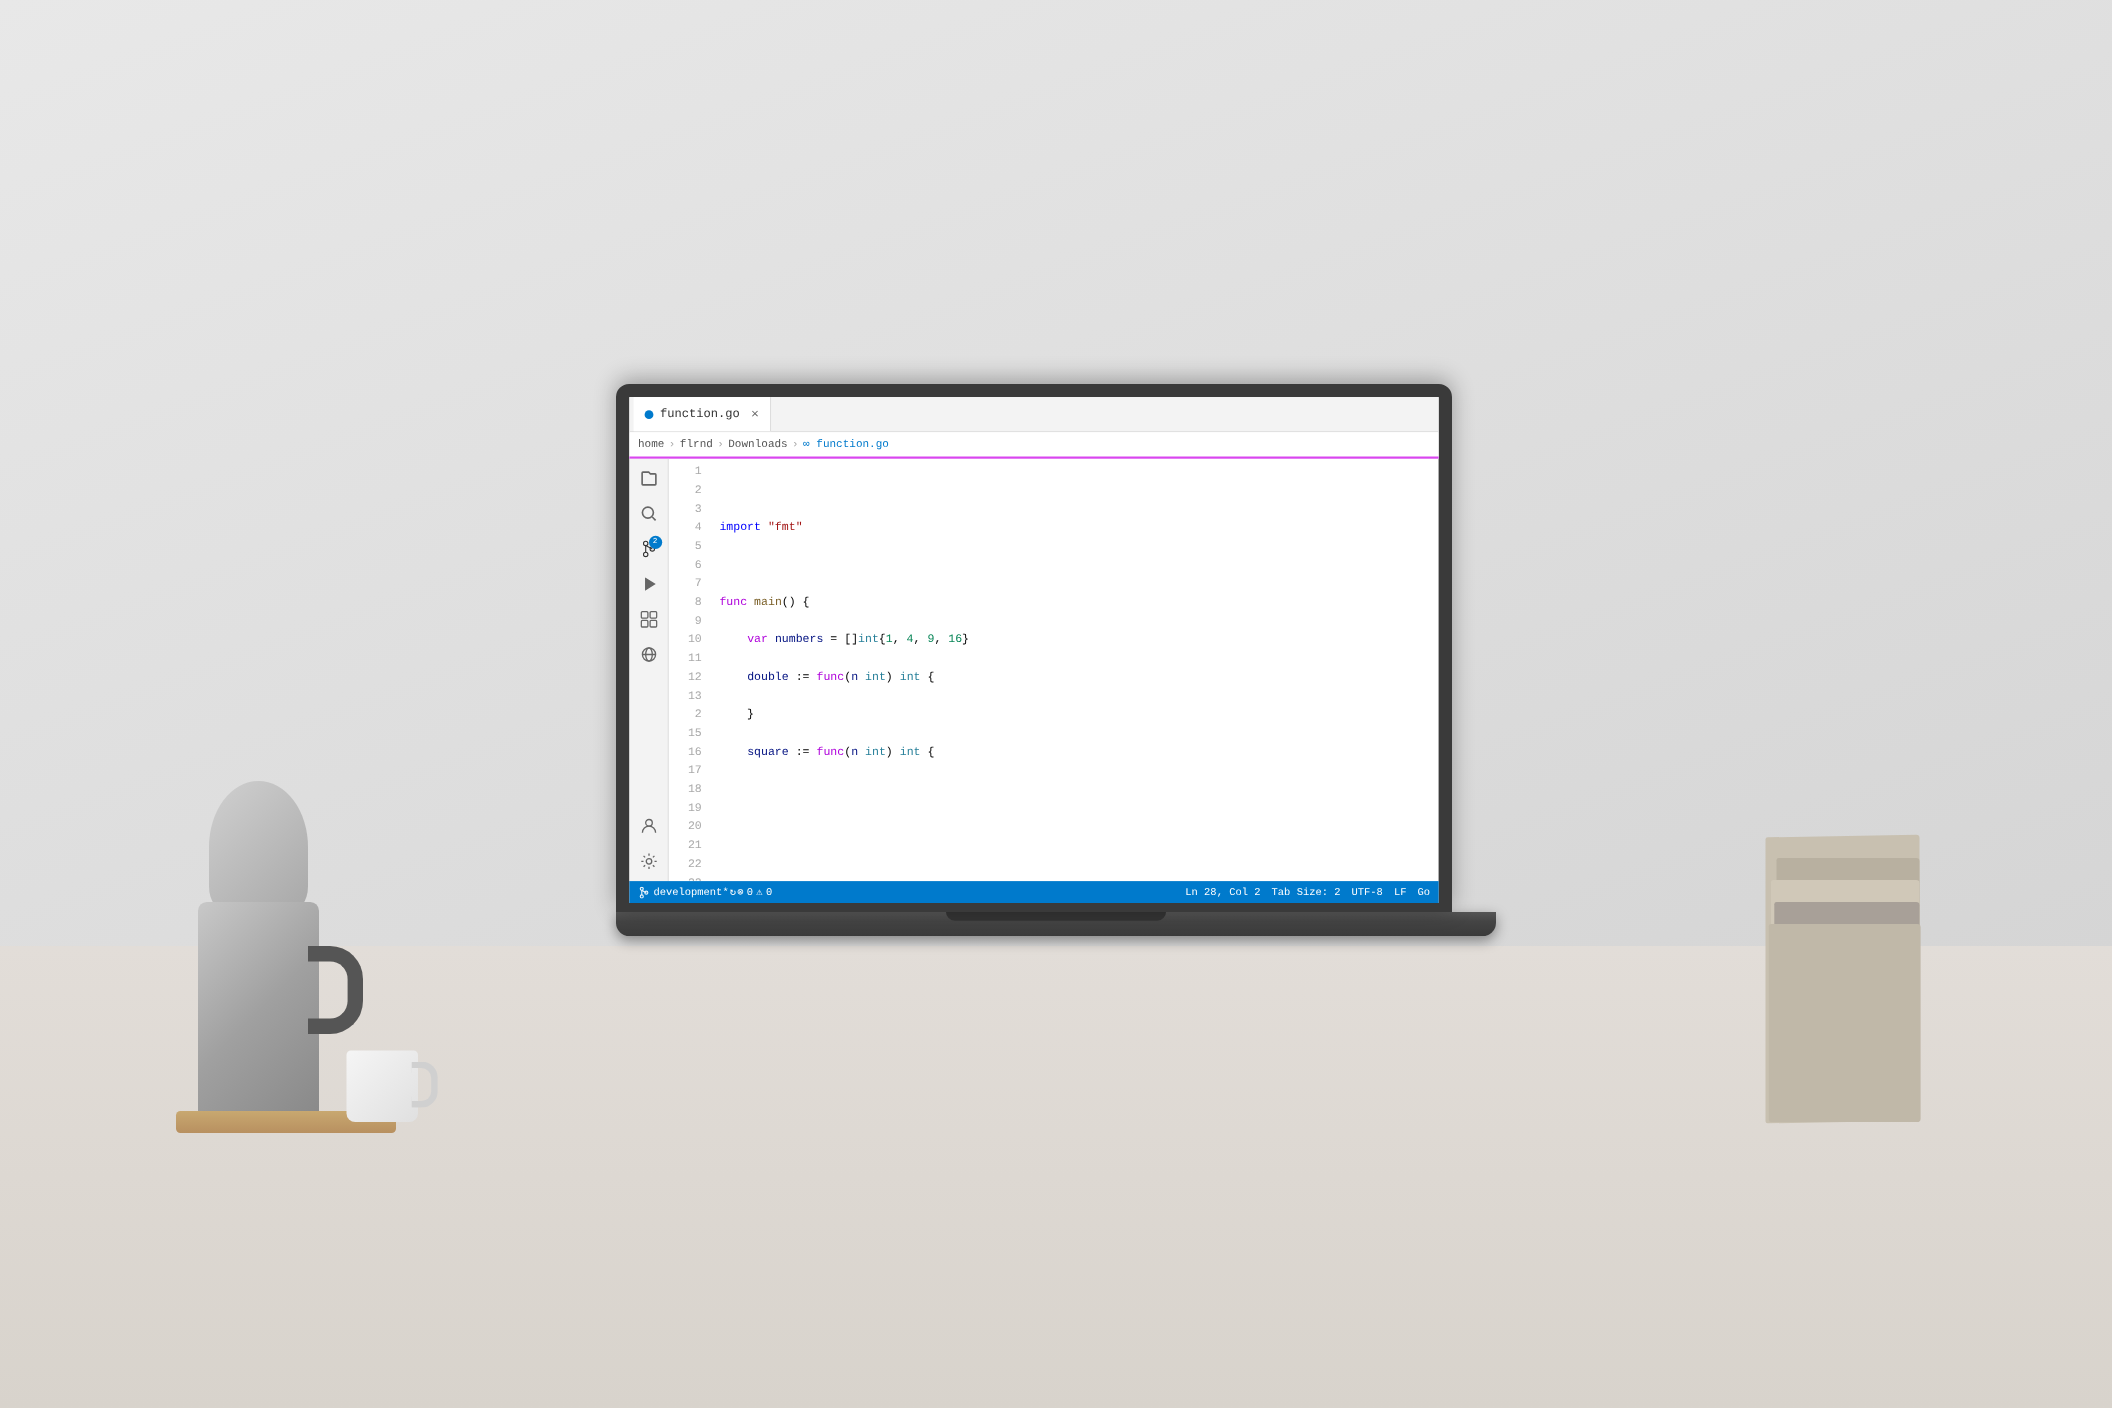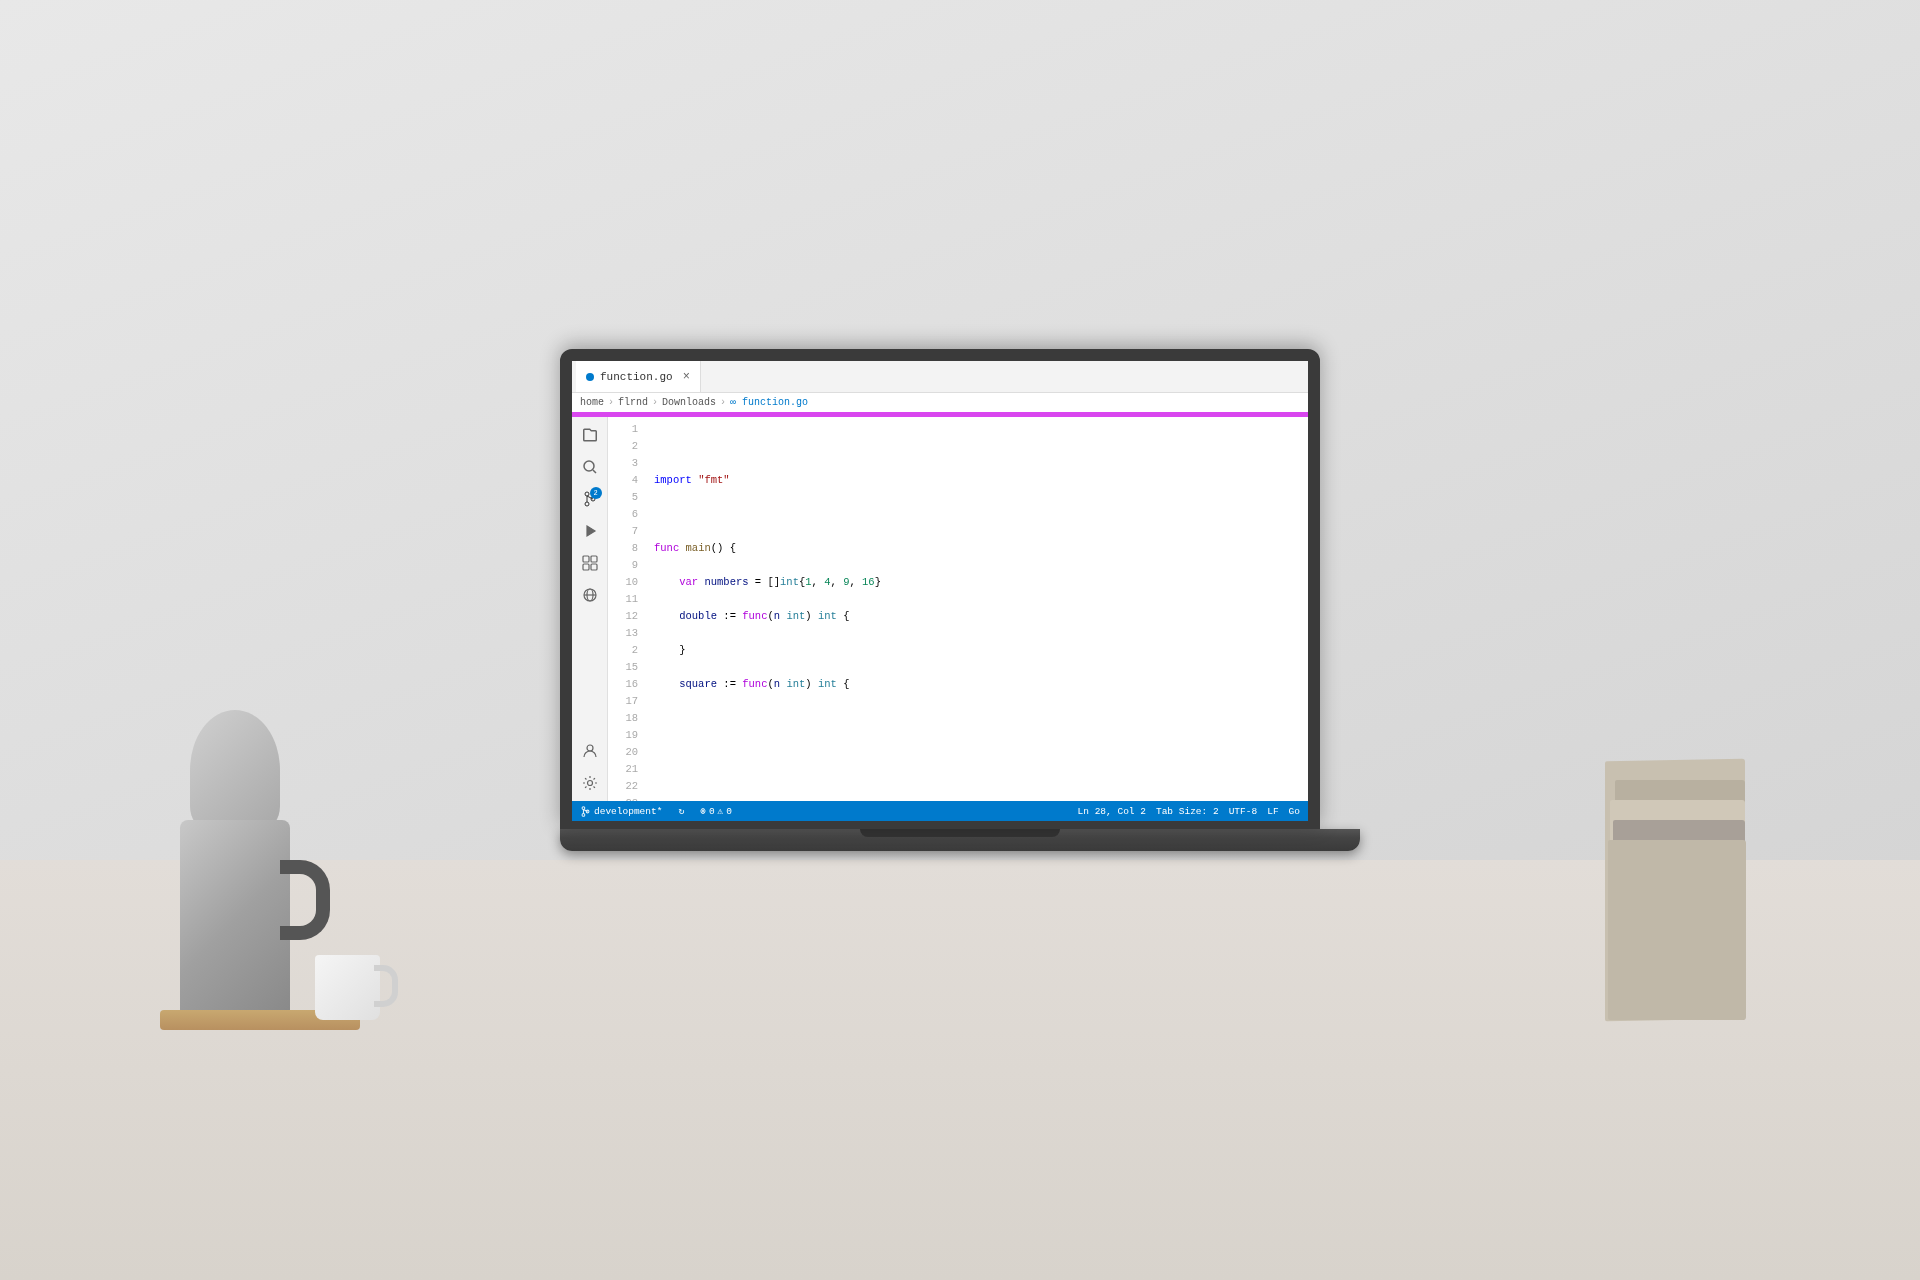--- a/index.html
+++ b/index.html
@@ -194,21 +194,21 @@
 
     
     .breadcrumb {
       height: 24px;
       background: #ffffff;
       display: flex;
       align-items: center;
       padding: 0 8px;
       font-size: 10px;
       color: #555;
-      border-bottom: 5px solid #d946ef;
+      border-bottom: 2px solid #d946ef;
       gap: 4px;
       flex-shrink: 0;
     }
     .breadcrumb-sep { color: #aaa; }
 
     
     .editor-body {
       display: flex;
       flex: 1;
       overflow: hidden;
@@ -291,21 +291,21 @@
 
     
     .status-bar {
       height: 20px;
       background: #007acc;
       display: flex;
       align-items: center;
       padding: 0 8px;
       font-size: 9.5px;
       color: white;
-      gap: 16px;
+      gap: 1px;
       flex-shrink: 0;
     }
     .status-item { display: flex; align-items: center; gap: 3px; }
     .status-right { margin-left: auto; display: flex; gap: 10px; }
   </style>
 </head>
 <body>
 
 <div class="scene">
 

